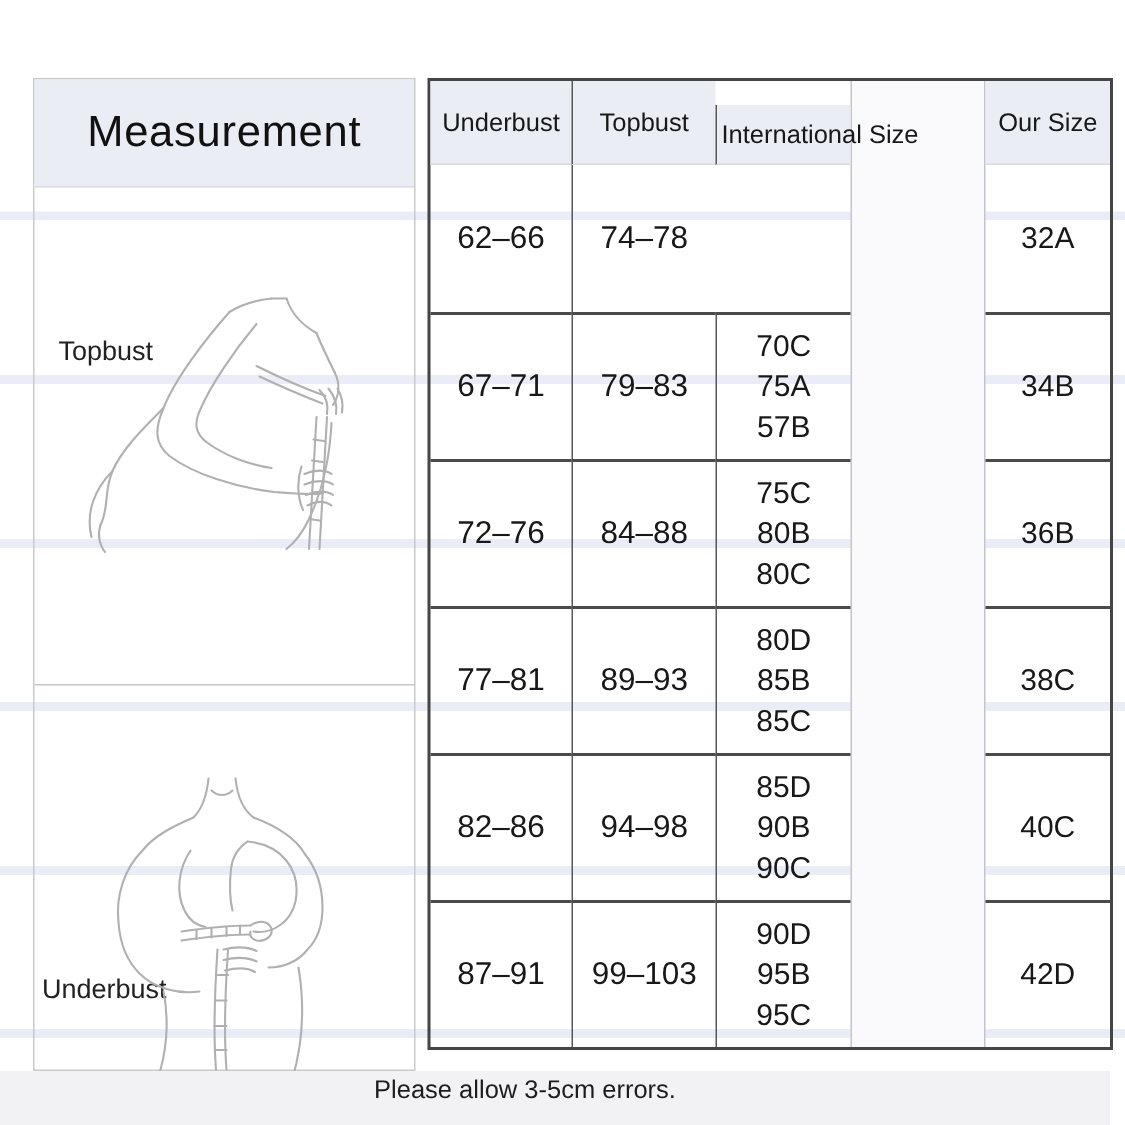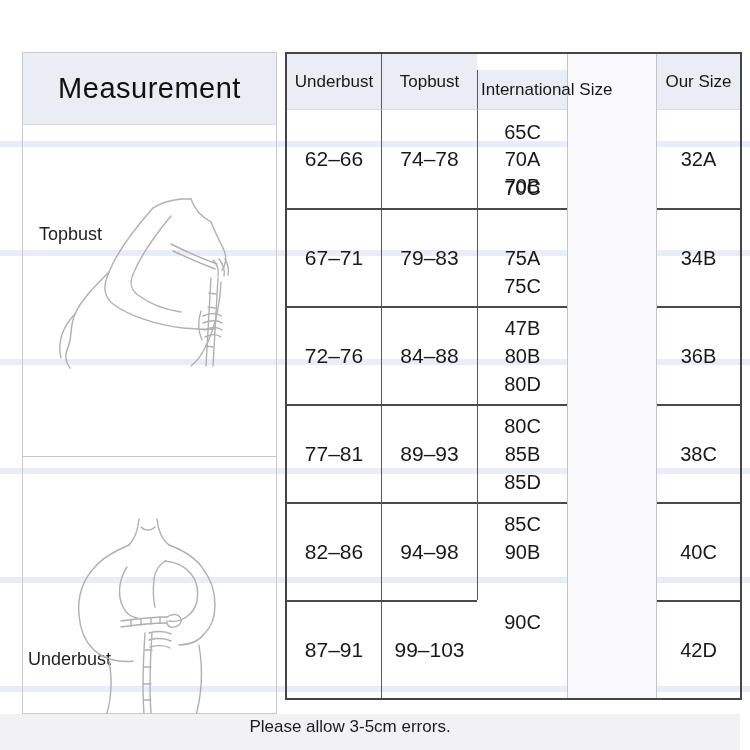--- a/index.html
+++ b/index.html
@@ -43,21 +43,21 @@
     grid-template-rows:56px repeat(6, 98px);
   }
   .cell {
     display:flex; align-items:center; justify-content:center;
     font-size:21px; color:#181818;
   }
   .hc { background:#ebedf5; font-size:17px; border-bottom:1px solid #d8dae4; }
   .hc.intl-h { justify-content:flex-start; padding-left:3px; white-space:nowrap;
                overflow:visible; position:relative; z-index:2;margin-top:16px; }
   .bl { border-left:1px solid #575757; }
-  .bt { border-top:2px solid #4a4a4a;gap:43px; }
+  .bt { border-top:2px solid #4a4a4a; }
   .intl { flex-direction:column; font-size:20px; line-height:27px; }
   .our  { font-size:20px; }
   .band {
     grid-column:4; grid-row:1 / 8; background:#fafafc;
     border-left:1px solid #c3c3cd; border-right:1px solid #c3c3cd;
   }
   
   .footer-strip {
     position:absolute; left:0; top:714px; width:740px; height:36px;
     background:#f2f2f4; z-index:1;
@@ -144,33 +144,28 @@
   <div class="size-table">
     <div class="band"></div>
 
     <div class="cell hc" style="grid-area:1/1">Underbust</div>
     <div class="cell hc bl" style="grid-area:1/2">Topbust</div>
     <div class="cell hc bl intl-h" style="grid-area:1/3">International Size</div>
     <div class="cell hc" style="grid-area:1/5">Our Size</div>
 
     <div class="cell" style="grid-area:2/1">62–66</div>
     <div class="cell bl" style="grid-area:2/2">74–78</div>
-    <div class="cell bl intl" style="grid-area:2/3">
-      <div>65C</div>
-        <div>70A</div>
-        <div>70B</div>
-    </div>
     <div class="cell our" style="grid-area:2/5">32A</div>
 
     <div class="cell bt" style="grid-area:3/1">67–71</div>
     <div class="cell bl bt" style="grid-area:3/2">79–83</div>
     <div class="cell bl bt intl" style="grid-area:3/3">
       <div>70C</div>
         <div>75A</div>
-        <div>47B</div>
+        <div>57B</div>
     </div>
     <div class="cell bt our" style="grid-area:3/5">34B</div>
 
     <div class="cell bt" style="grid-area:4/1">72–76</div>
     <div class="cell bl bt" style="grid-area:4/2">84–88</div>
     <div class="cell bl bt intl" style="grid-area:4/3">
       <div>75C</div>
         <div>80B</div>
         <div>80C</div>
     </div>
@@ -189,20 +184,25 @@
     <div class="cell bl bt" style="grid-area:6/2">94–98</div>
     <div class="cell bl bt intl" style="grid-area:6/3">
       <div>85D</div>
         <div>90B</div>
         <div>90C</div>
     </div>
     <div class="cell bt our" style="grid-area:6/5">40C</div>
 
     <div class="cell bt" style="grid-area:7/1">87–91</div>
     <div class="cell bl bt" style="grid-area:7/2">99–103</div>
+    <div class="cell bl bt intl" style="grid-area:7/3">
+      <div>90D</div>
+        <div>95B</div>
+        <div>95C</div>
+    </div>
     <div class="cell bt our" style="grid-area:7/5">42D</div>
   </div>
 
   <div class="footer-strip">
     <div class="footer-note">Please allow 3-5cm errors.</div>
   </div>
 
 </div>
 
 </body></html>

